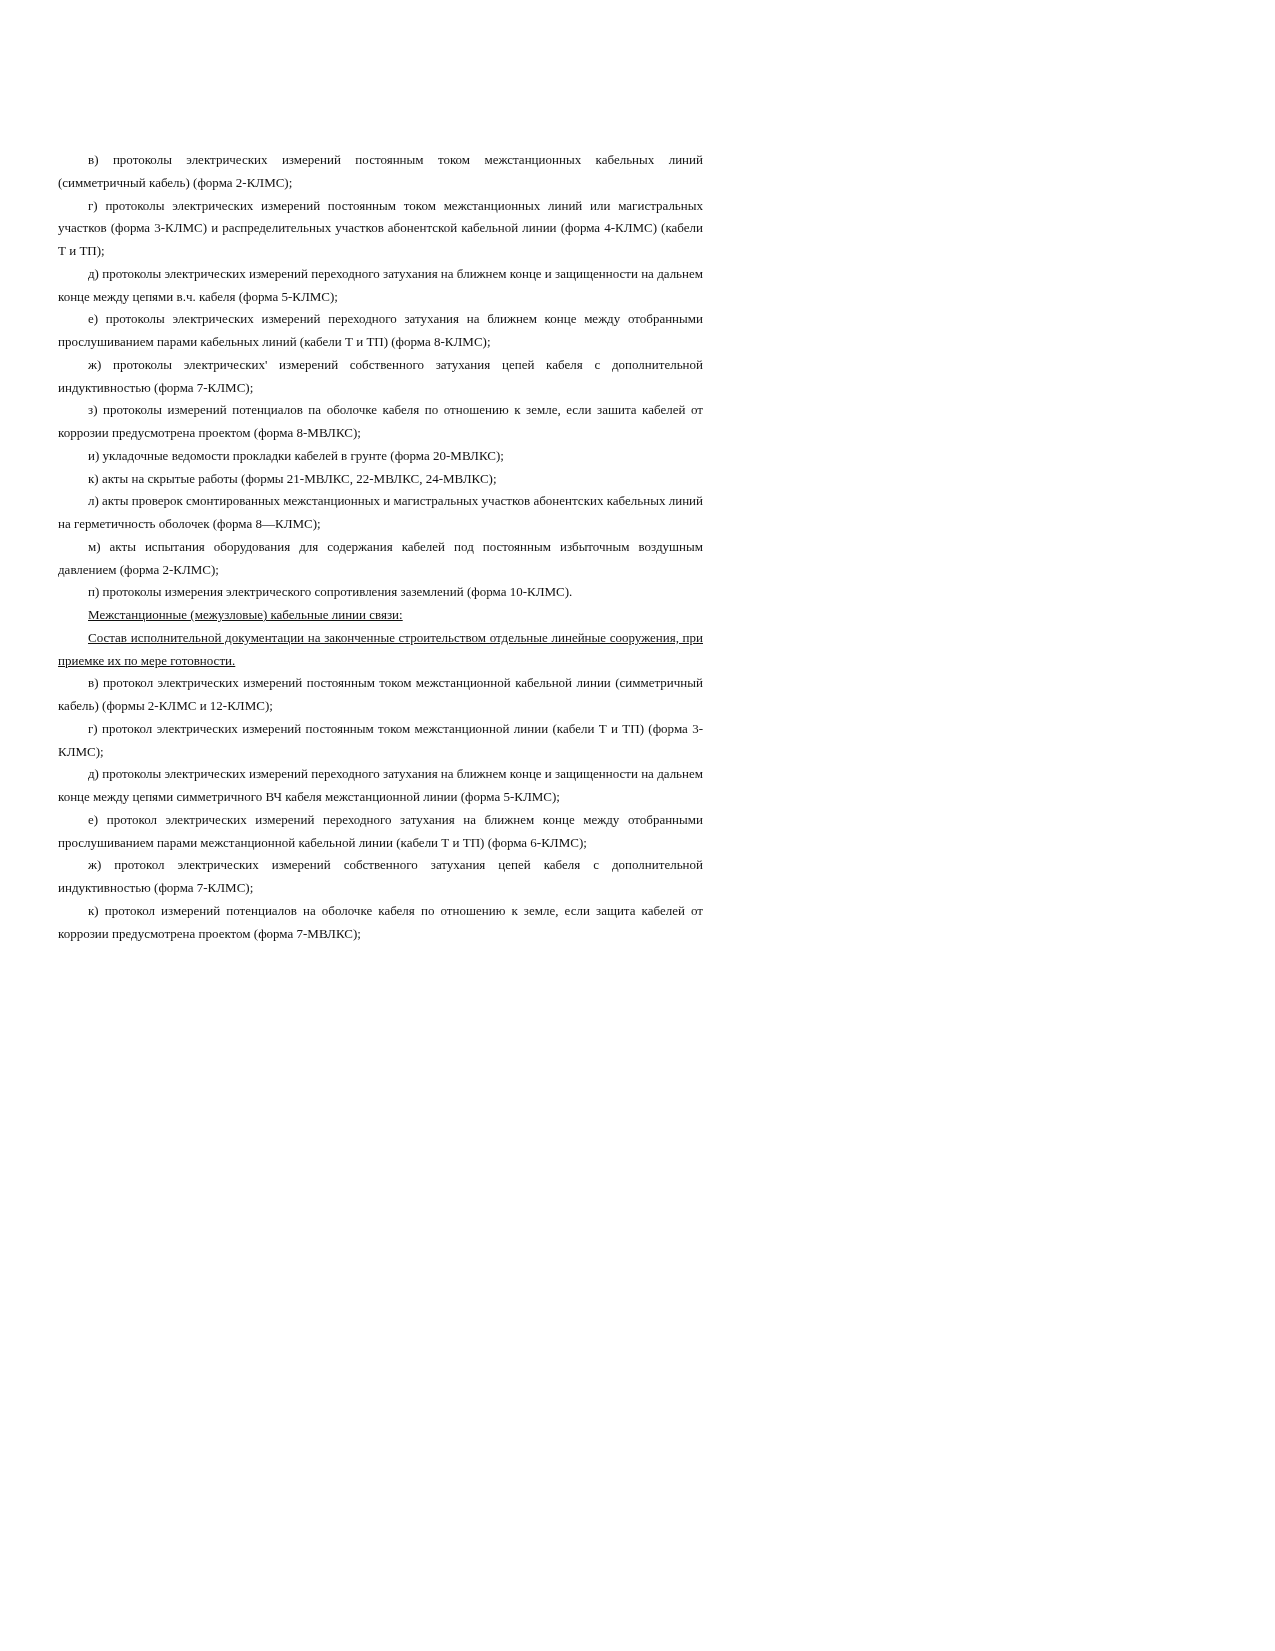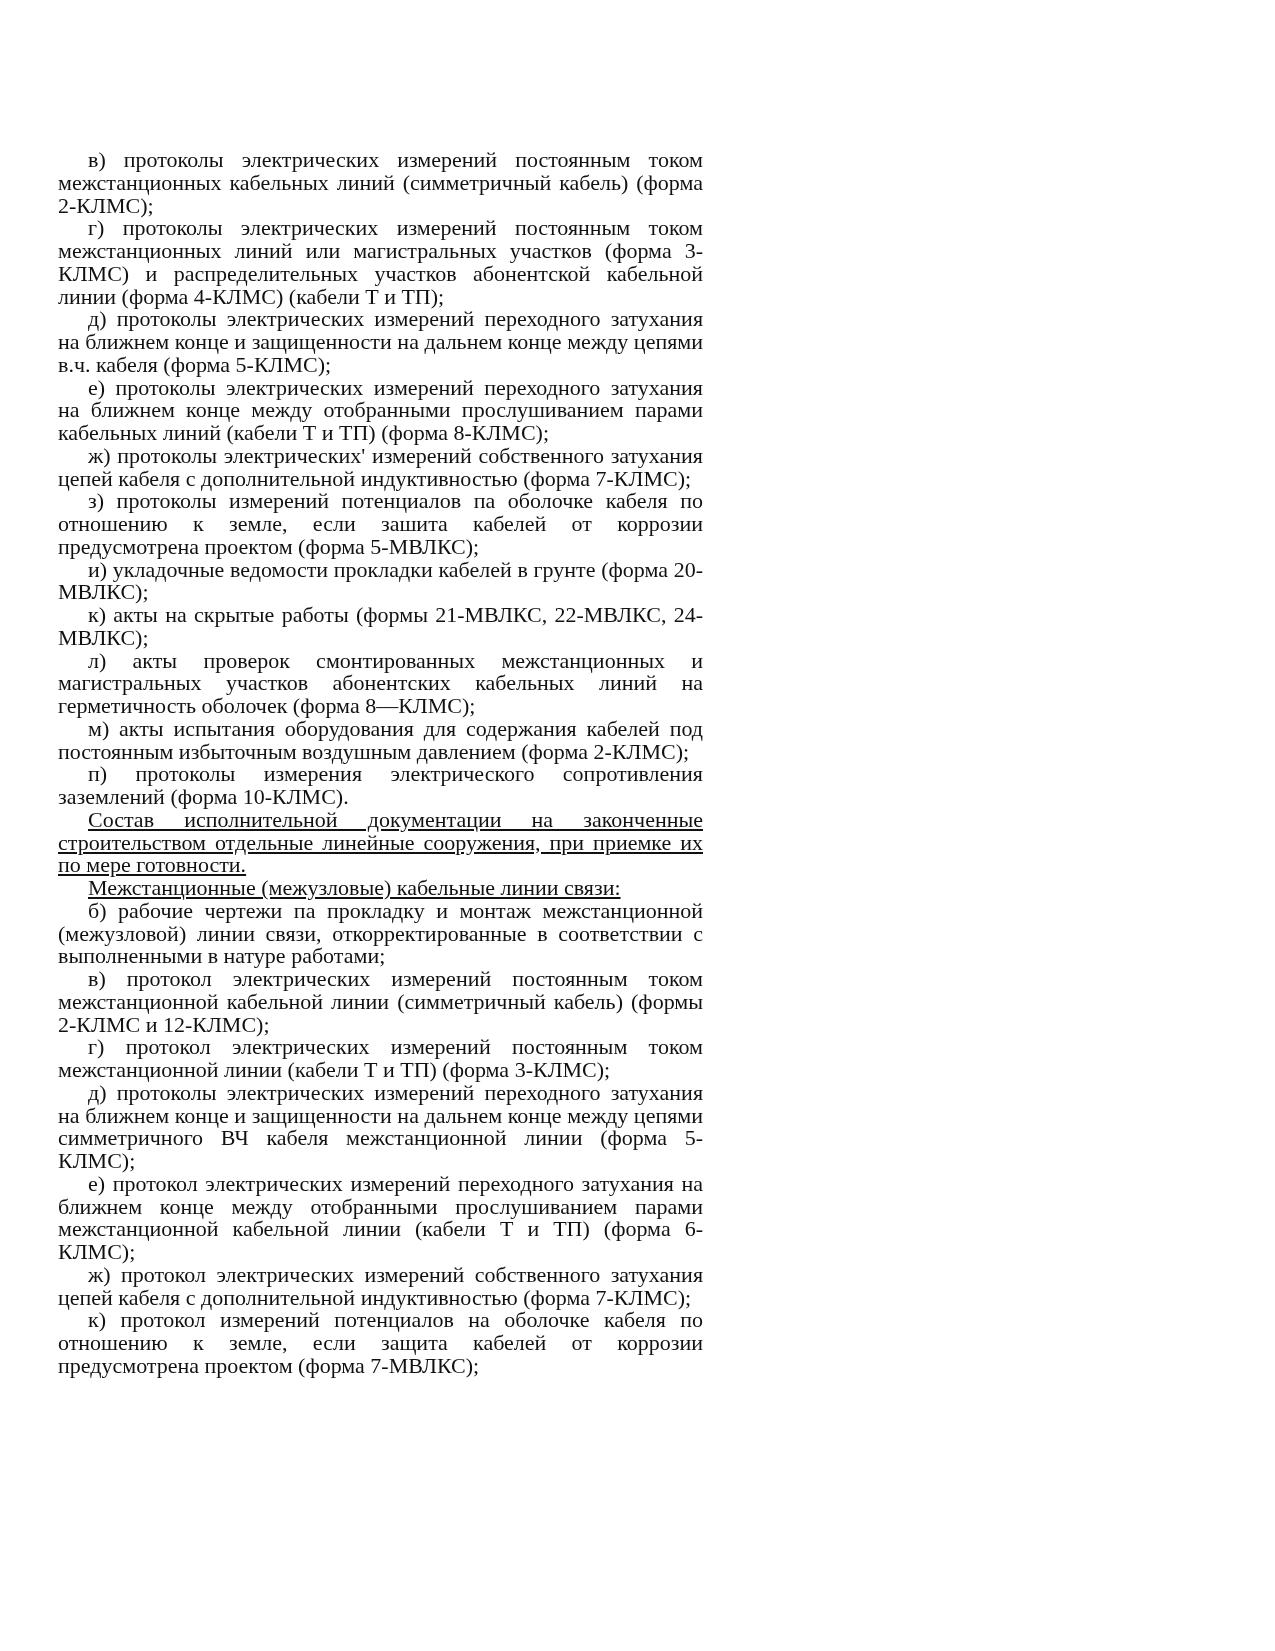--- a/index.html
+++ b/index.html
@@ -3,48 +3,47 @@
 <meta charset="utf-8">
 <style>
   html, body { margin: 0; padding: 0; background: #ffffff; }
   body { width: 1275px; height: 1651px; position: relative; overflow: hidden; }
   .page {
     position: absolute;
     left: 58px;
     top: 149px;
     width: 645px;
     font-family: "Liberation Serif", serif;
-    font-size: 22px;
+    font-size: 13px;
     line-height: 22.75px;
     color: #111111;
   }
   .para {
     margin: 0;
     text-indent: 30px;
     text-align: justify;
   }
   .para.u span { text-decoration: underline; }
 </style>
 </head>
 <body>
 
 <div class="page">
   <p class="para"><span>в) протоколы электрических измерений постоянным током межстанционных кабельных линий (симметричный кабель)  (форма 2-КЛМС);</span></p>
   <p class="para"><span>г) протоколы электрических измерений постоянным током межстанционных линий или магистральных участков (форма 3-КЛМС) и распределительных участков абонентской кабельной линии (форма 4-КЛМС) (кабели Т и ТП);</span></p>
   <p class="para"><span>д) протоколы электрических измерений переходного затухания на ближнем конце и защищенности на дальнем конце между цепями в.ч. кабеля (форма 5-КЛМС);</span></p>
   <p class="para"><span>е) протоколы электрических измерений переходного затухания на ближнем конце между отобранными прослушиванием парами кабельных линий (кабели Т и ТП) (форма 8-КЛМС);</span></p>
   <p class="para"><span>ж) протоколы электрических' измерений собственного затухания цепей кабеля с дополнительной индуктивностью (форма 7-КЛМС);</span></p>
-  <p class="para"><span>з) протоколы измерений потенциалов па оболочке кабеля по отношению к земле, если зашита кабелей от коррозии предусмотрена проектом (форма 5-МВЛКС);</span></p>
+  <p class="para"><span>з) протоколы измерений потенциалов па оболочке кабеля по отношению к земле, если зашита кабелей от коррозии предусмотрена проектом (форма 8-МВЛКС);</span></p>
   <p class="para"><span>и) укладочные ведомости прокладки кабелей в грунте (форма 20-МВЛКС);</span></p>
   <p class="para"><span>к) акты на скрытые работы (формы 21-МВЛКС, 22-МВЛКС, 24-МВЛКС);</span></p>
   <p class="para"><span>л) акты проверок смонтированных межстанционных и магистральных участков абонентских кабельных линий на герметичность оболочек (форма 8—КЛМС);</span></p>
   <p class="para"><span>м) акты испытания оборудования для содержания кабелей под постоянным избыточным воздушным давлением (форма 2-КЛМС);</span></p>
   <p class="para"><span>п) протоколы измерения электрического сопротивления заземлений (форма 10-КЛМС).</span></p>
+  <p class="para u"><span>Межстанционные (межузловые) кабельные линии связи:</span></p>
   <p class="para u"><span>Состав исполнительной документации на законченные строительством отдельные линейные сооружения, при приемке их по мере готовности.</span></p>
-  <p class="para u"><span>Межстанционные (межузловые) кабельные линии связи:</span></p>
-  <p class="para"><span>б) рабочие чертежи па прокладку и монтаж межстанционной (межузловой) линии связи, откорректированные в соответствии с выполненными в натуре работами;</span></p>
   <p class="para"><span>в) протокол электрических измерений постоянным током межстанционной кабельной линии (симметричный кабель) (формы 2-КЛМС и 12-КЛМС);</span></p>
   <p class="para"><span>г) протокол электрических измерений постоянным током межстанционной линии (кабели Т и ТП) (форма 3-КЛМС);</span></p>
   <p class="para"><span>д) протоколы электрических измерений переходного затухания на ближнем конце и защищенности на дальнем конце между цепями симметричного ВЧ кабеля межстанционной линии (форма 5-КЛМС);</span></p>
   <p class="para"><span>е) протокол электрических измерений переходного затухания на ближнем конце между отобранными прослушиванием парами межстанционной кабельной линии (кабели Т и ТП) (форма 6-КЛМС);</span></p>
   <p class="para"><span>ж) протокол электрических измерений собственного затухания цепей кабеля с дополнительной индуктивностью (форма 7-КЛМС);</span></p>
   <p class="para"><span>к) протокол измерений потенциалов на оболочке кабеля по отношению к земле, если защита кабелей от коррозии предусмотрена проектом (форма 7-МВЛКС);</span></p>
 </div>
 
 </body></html>

